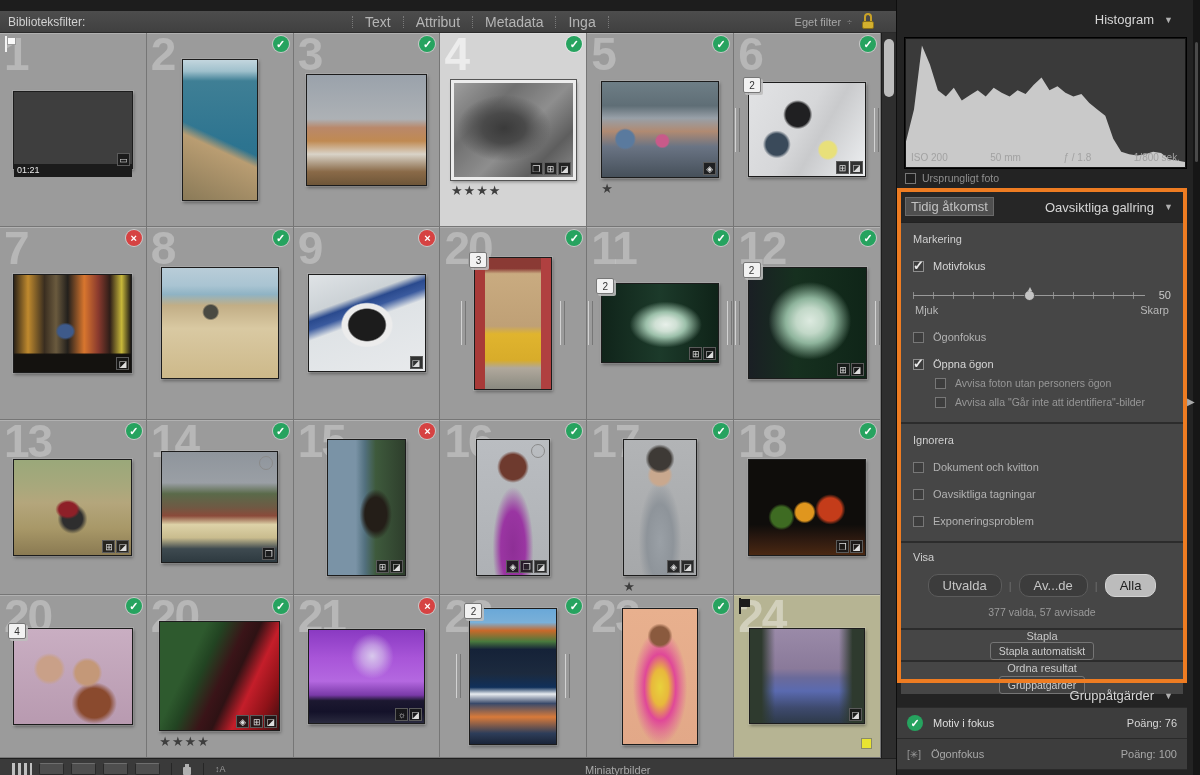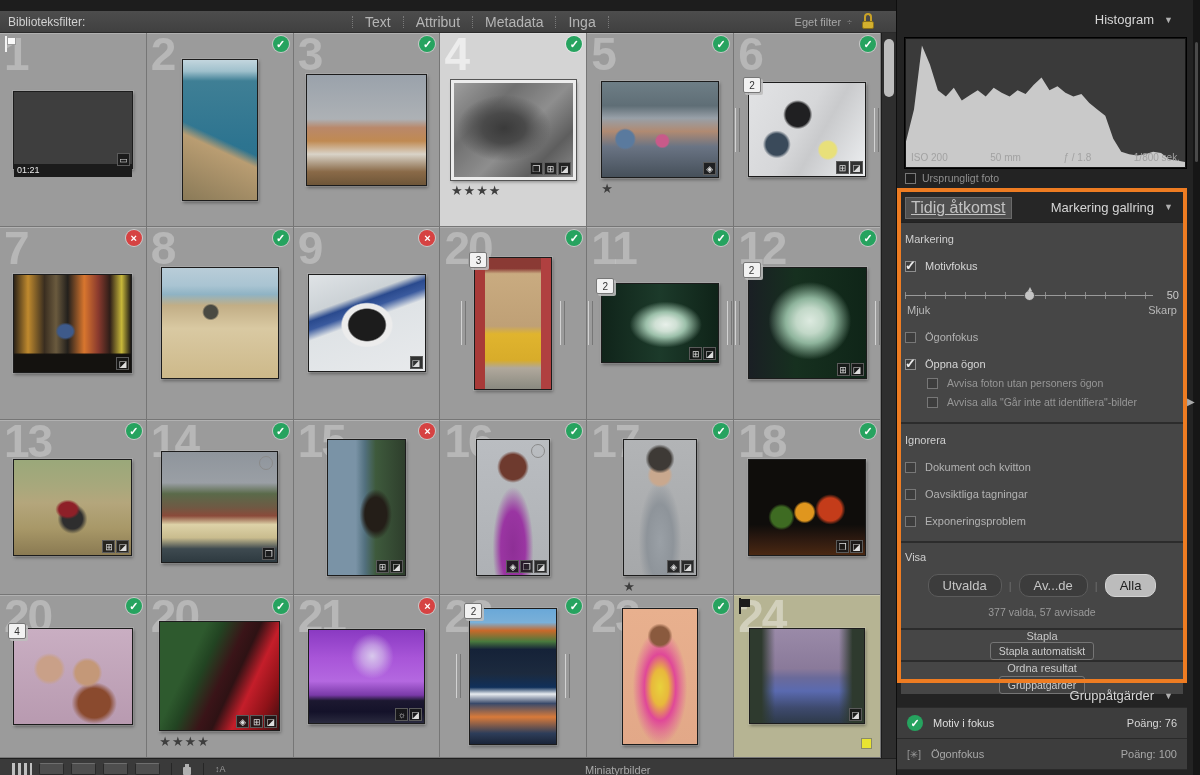--- a/index.html
+++ b/index.html
@@ -114,23 +114,23 @@
   .cb.dim { border-color:#777; }
   .cb.checked::after { content:"✓"; position:absolute; left:-1px; top:-4px; color:#ececec;
     font-size:13px; font-weight:bold; }
 
   .culling-outline { position:absolute; left:897px; top:188px; width:290px; height:495px;
     border:4px solid #ee7c22; z-index:8; pointer-events:none; }
   .culling { position:absolute; left:901px; top:192px; width:282px; }
   .cp-header { height:30px; position:relative; display:flex; align-items:center; justify-content:flex-end;
     gap:10px; padding:0 10px; color:#d6d6d6; font-size:13px; background:#262626; }
   .early-badge { position:absolute; left:4px; top:5px; background:#4f4f4f; border:1px solid #6a6a6a;
-    color:#c2c2c2; font-size:16px; padding:1px 5px;text-decoration:underline; }
+    color:#c2c2c2; font-size:13px; padding:1px 5px; }
   .cp-body { background:#464646; border-top:1px solid #222; font-size:11px; color:#c9c9c9; }
-  .sec { padding:0 4px; border-bottom:2px solid #2c2c2c; }
+  .sec { padding:0 12px; border-bottom:2px solid #2c2c2c; }
   .sec:last-child { border-bottom:none; }
   .sec-label { padding-top:10px; color:#cfcfcf; }
   .cbrow { display:flex; align-items:center; gap:9px; margin-top:15px; }
   .cbrow.sub { margin-left:22px; margin-top:7px; color:#979797; font-size:10.5px; }
   .cbrow .lbl { color:#d6d6d6; } .cbrow.off .lbl { color:#b2b2b2; } .cbrow.sub .lbl { color:#979797; }
   .slider-row { display:flex; align-items:center; gap:10px; margin-top:17px; }
   .slider-track { position:relative; flex:1; height:12px; }
   .slider-track .line { position:absolute; left:0; right:0; top:6px; height:1px; background:#9a9a9a; }
   .slider-track .ticks { position:absolute; left:0; right:0; top:3px; height:7px;
     background:repeating-linear-gradient(90deg,#8a8a8a 0 1px, transparent 1px 20px); }
@@ -521,21 +521,21 @@
     <span>1/800 sek.</span>
   </div>
   <div class="histo-orig">
     <span class="cb dim"></span>
     <span>Ursprungligt foto</span>
   </div>
 
   <div class="culling">
     <div class="cp-header">
       <span class="early-badge">Tidig åtkomst</span>
-      <span>Markering gallring</span>
+      <span>Oavsiktliga gallring</span>
       <span class="tri" style="color:#b0b0b0;font-size:9px">▼</span>
     </div>
     <div class="cp-body">
 
       <div class="sec pad-b">
         <div class="sec-label">Markering</div>
         <div class="cbrow">
           <span class="cb checked"></span>
           <span class="lbl">Motivfokus</span>
         </div>

